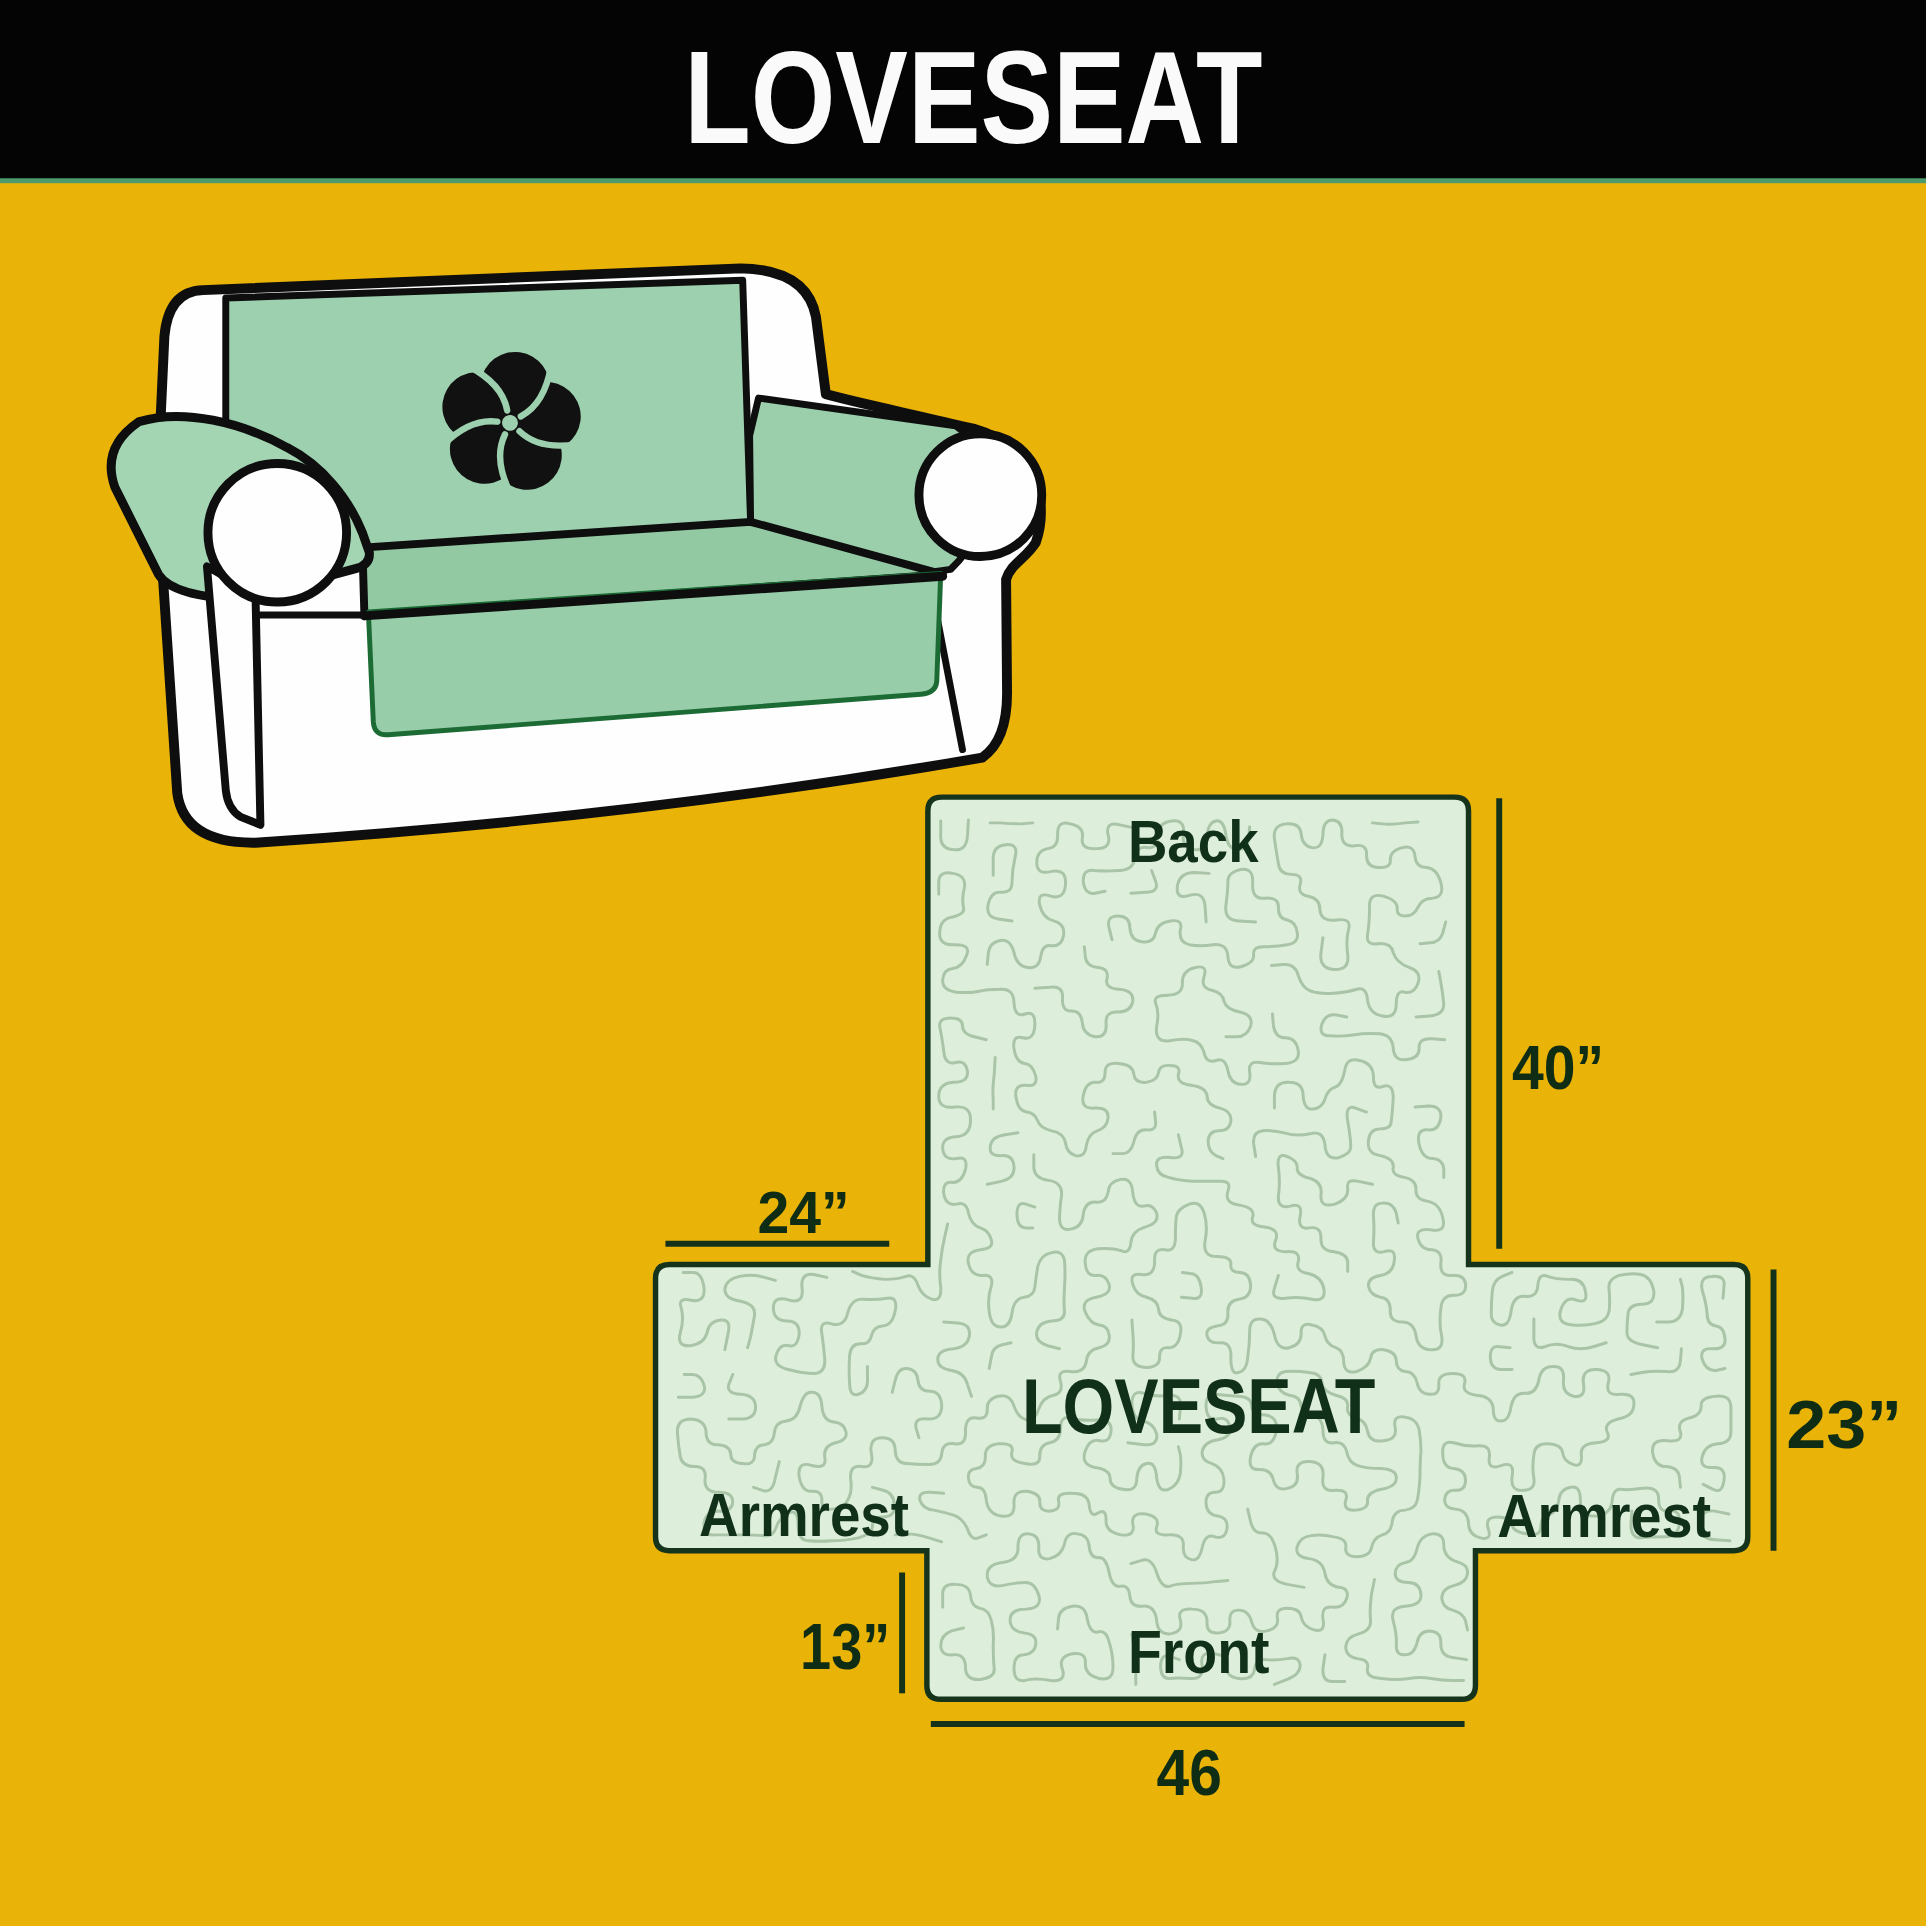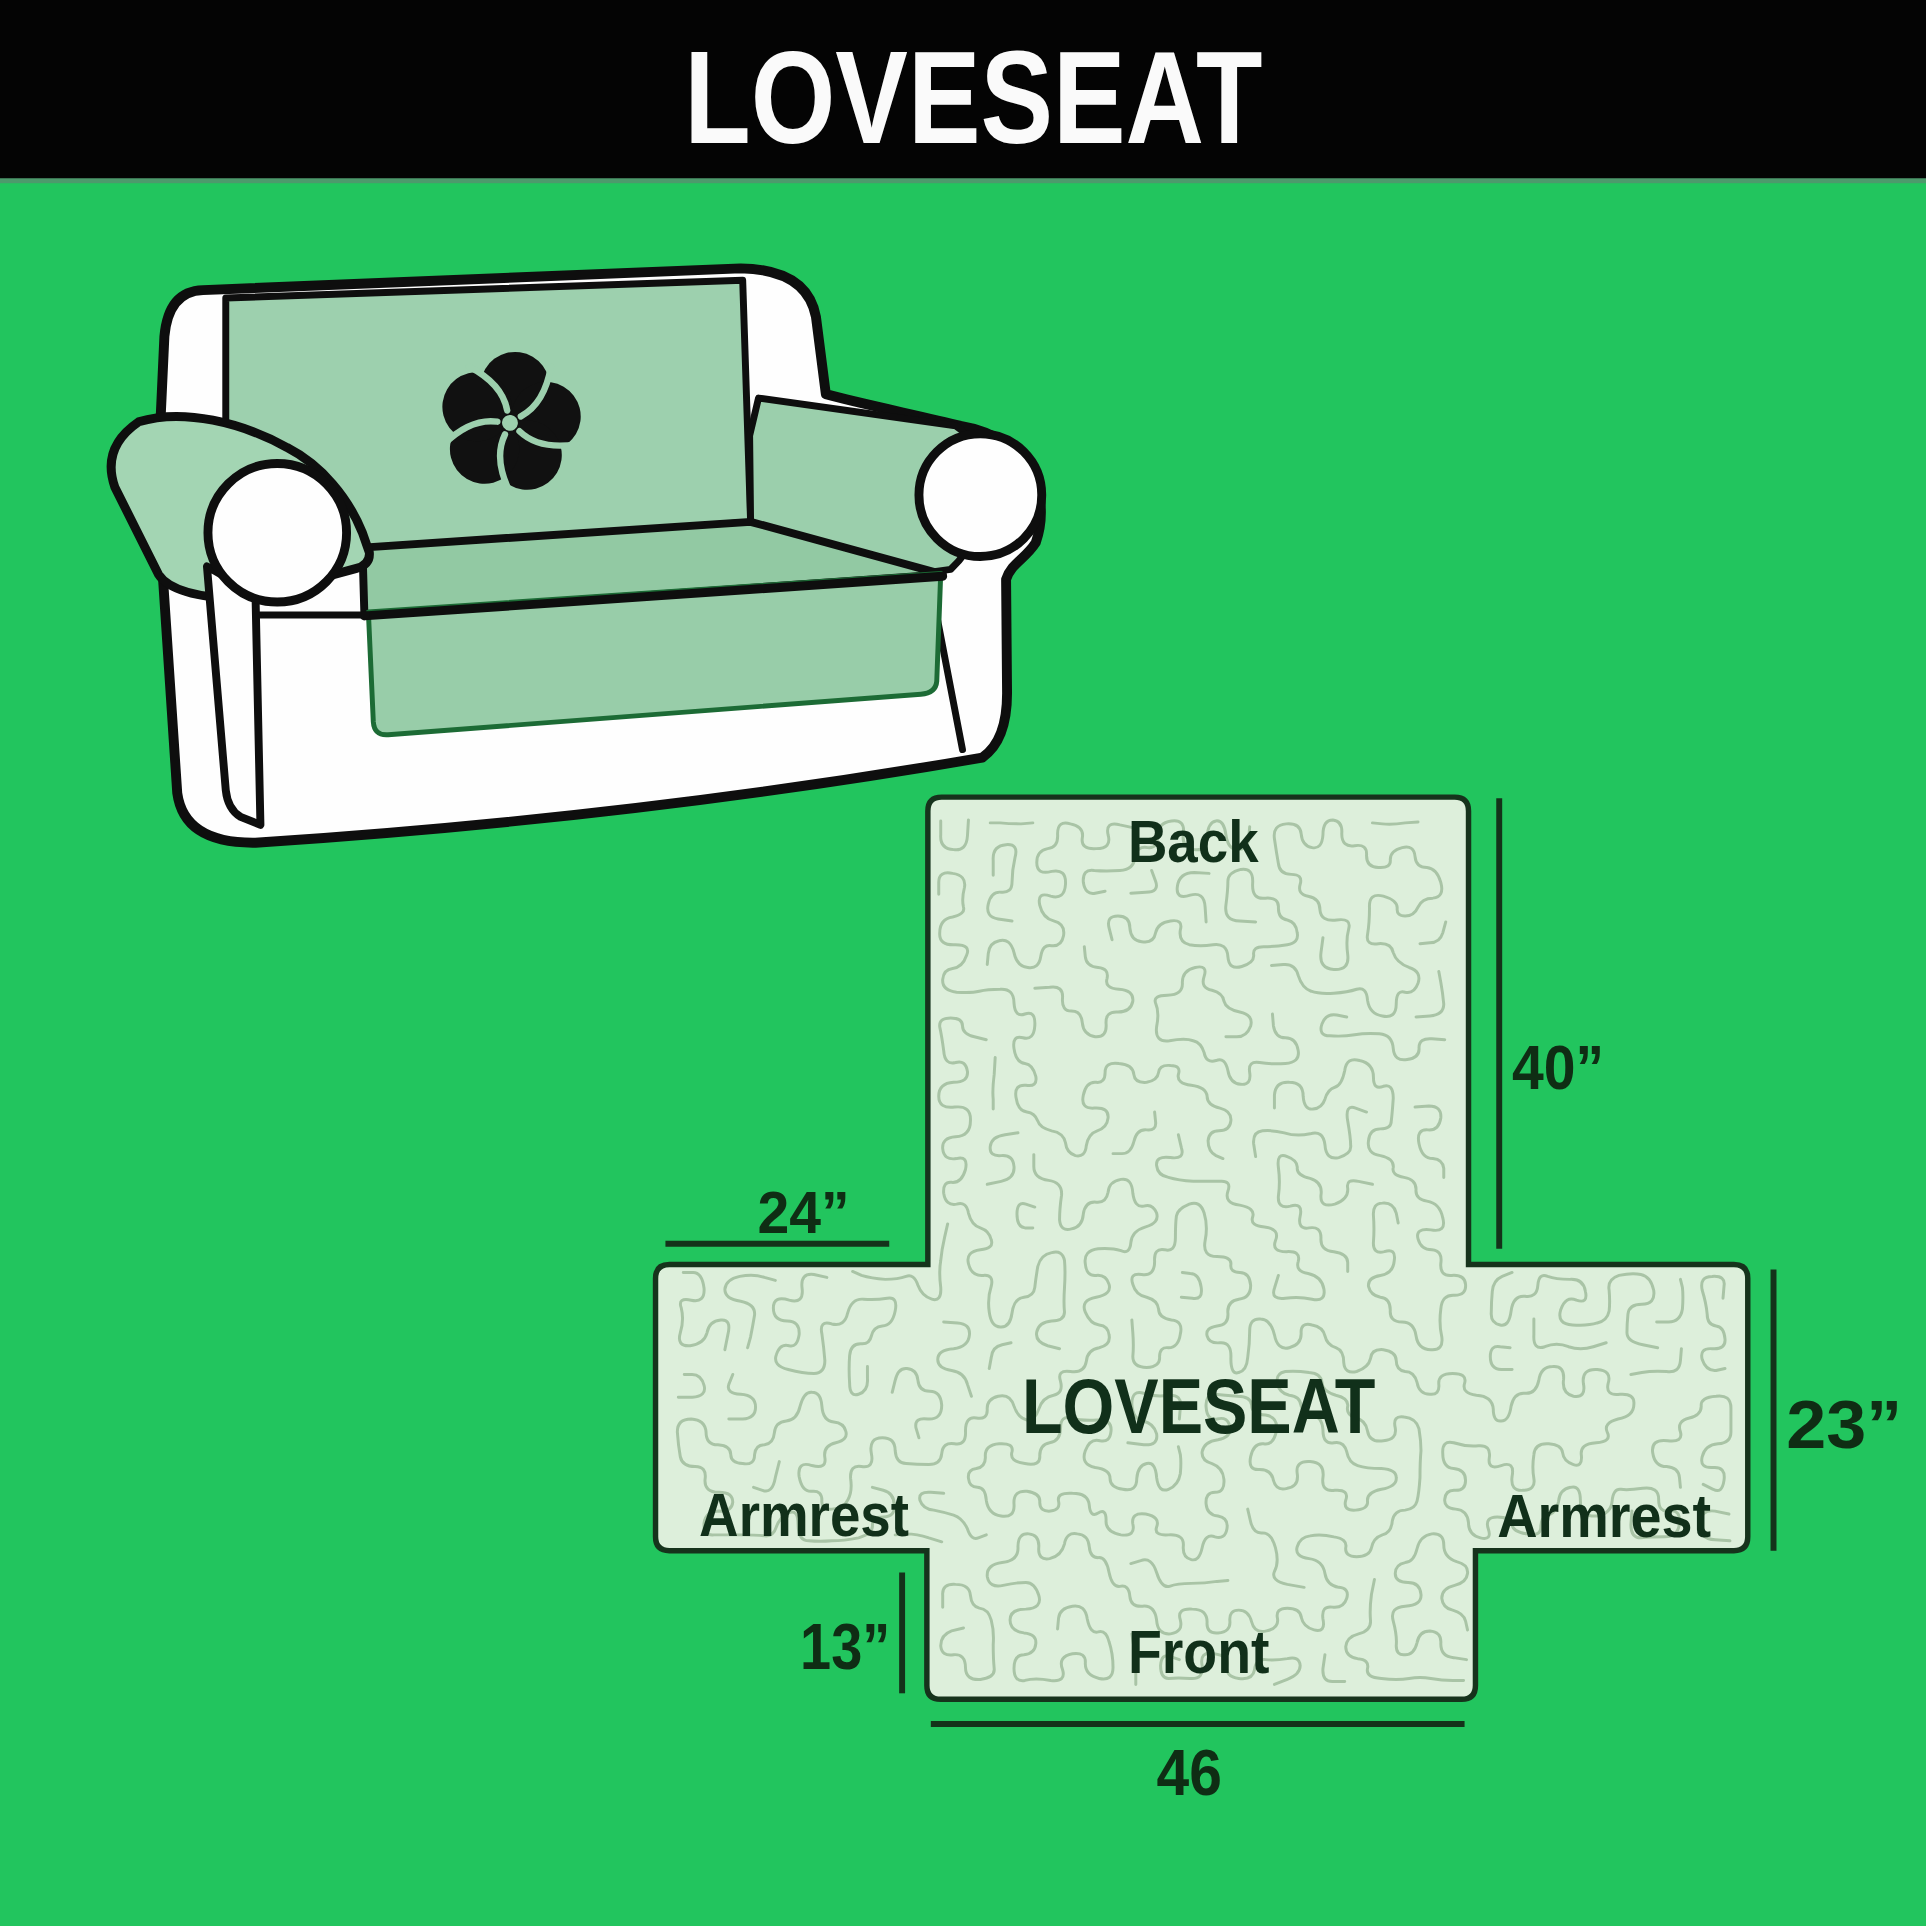--- a/index.html
+++ b/index.html
@@ -1,16 +1,16 @@
 <!DOCTYPE html>
 <html><head>
 <meta charset="utf-8">
 <style>
   html,body{margin:0;padding:0;background:#ffffff;}
-  .page{position:relative;width:1927px;height:1927px;background:#22c55e;overflow:hidden;
+  .page{position:relative;width:1927px;height:1927px;background:#eab308;overflow:hidden;
         font-family:"Liberation Sans", sans-serif;}
   svg{position:absolute;top:0;left:0;}
   text{font-family:"Liberation Sans", sans-serif;font-weight:bold;}
 </style>
 </head>
 <body>
 <div class="page">
 <svg width="1927" height="1927" viewBox="0 0 1946 1946">
 
   <g>

